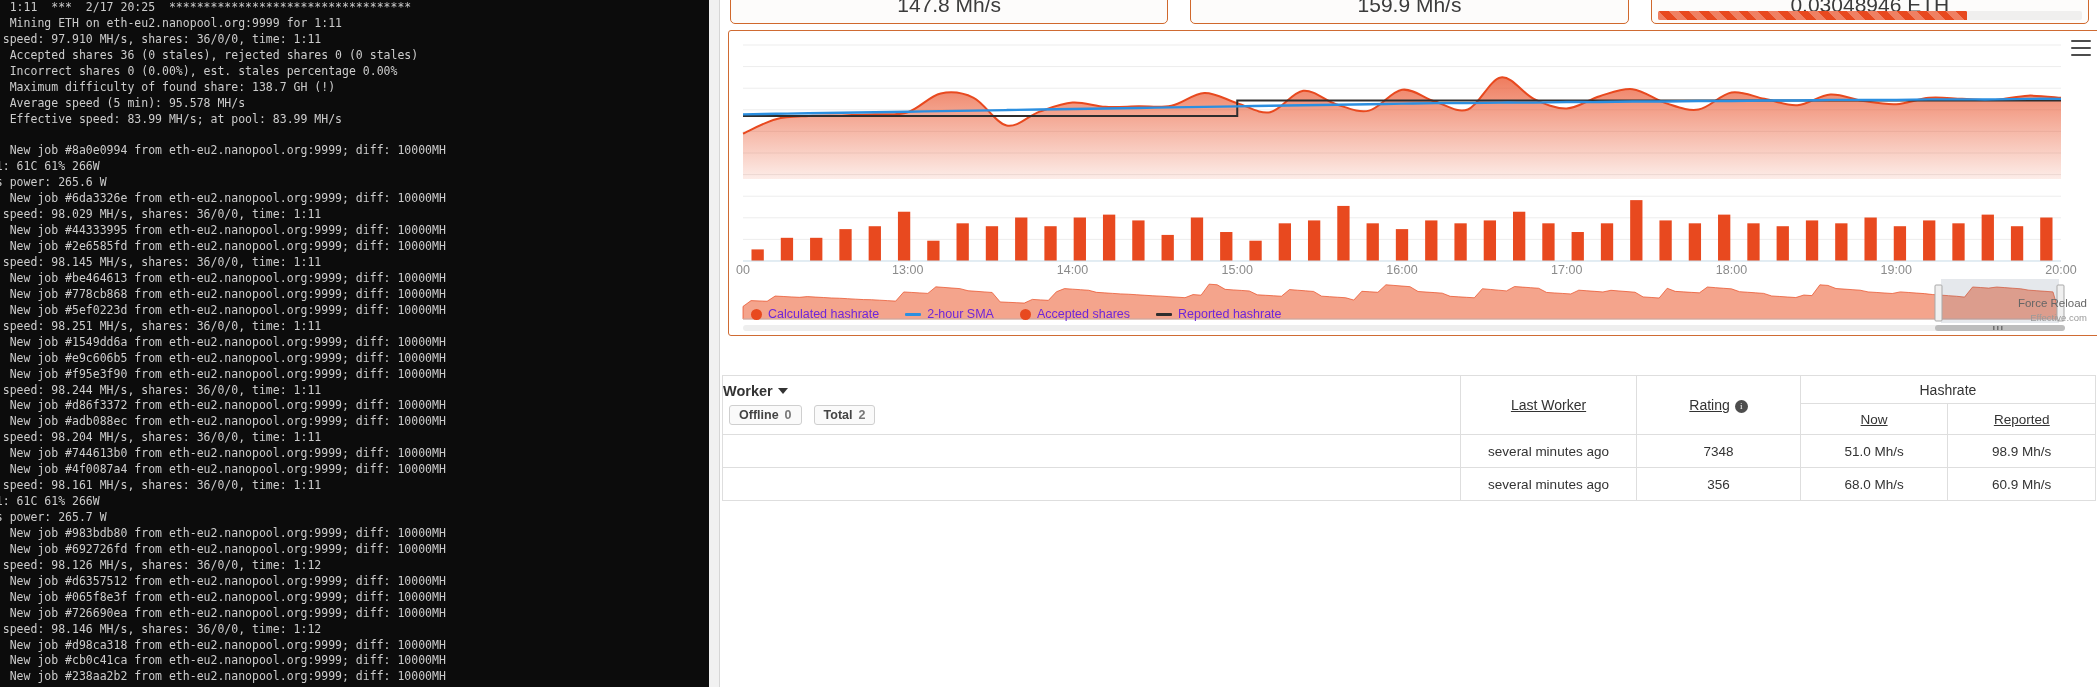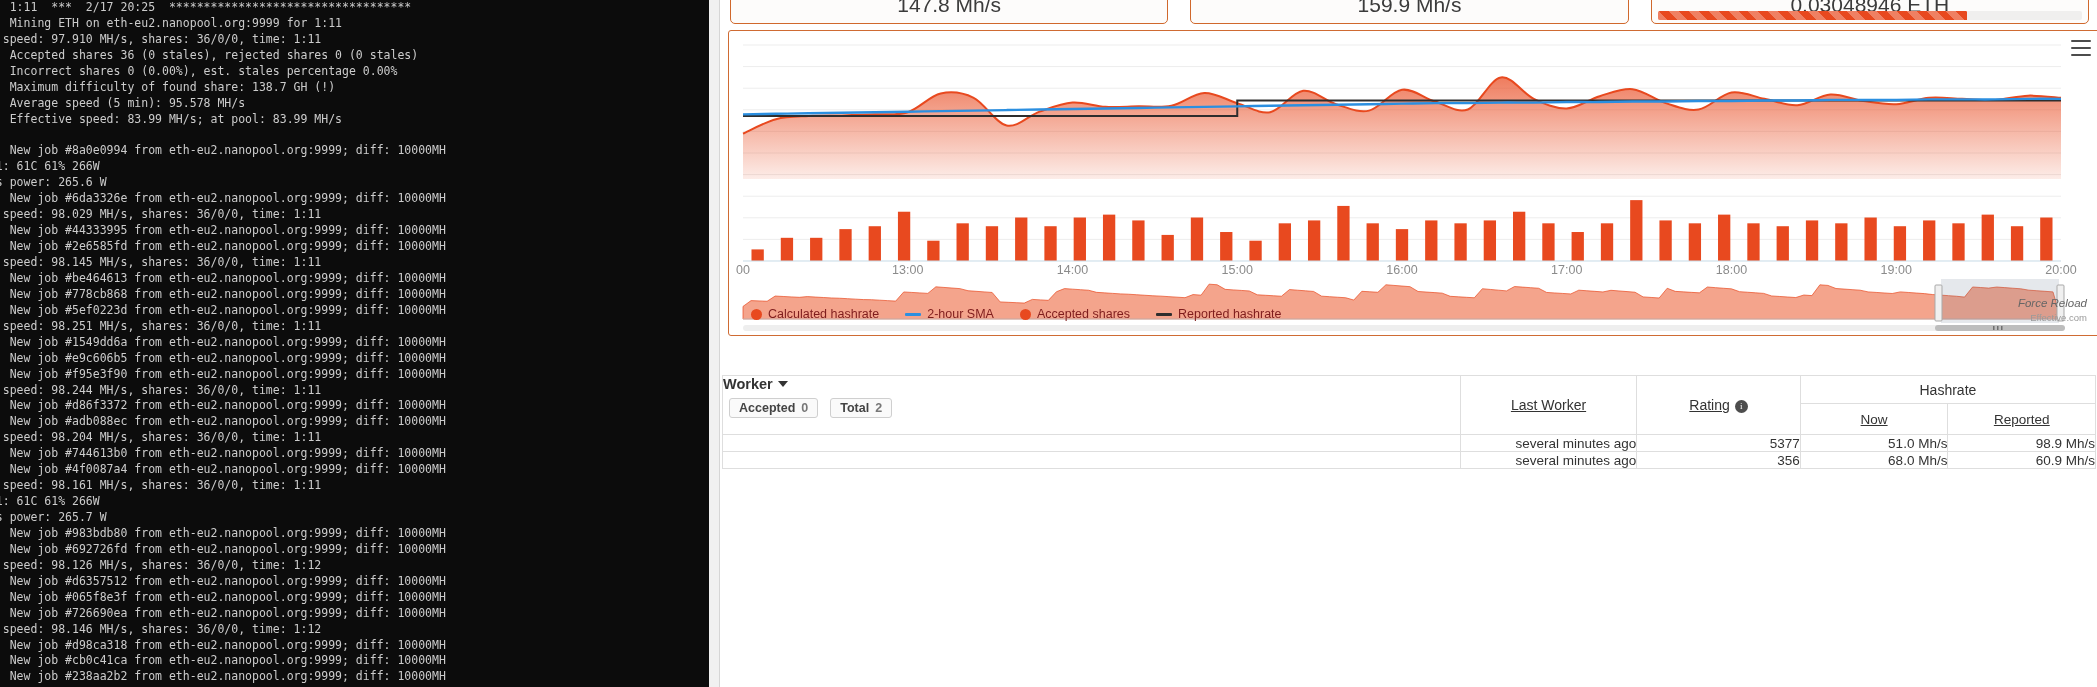--- a/index.html
+++ b/index.html
@@ -112,29 +112,29 @@
     cursor: pointer;
   }
   .hamburger i { display: block; height: 2px; background: #4c4c4c; border-radius: 1px; }
 
   .chart-svg { position: absolute; left: 0; top: 0; }
 
   .legend {
     position: absolute;
     left: 22px; bottom: 14px;
     display: flex; align-items: center; gap: 26px;
-    font-size: 12.5px; color: #7f1d1d;
+    font-size: 12.5px; color: #6d28d9;
   }
   .lg-item { display: flex; align-items: center; gap: 6px; white-space: nowrap; }
   .lg-dot { width: 11px; height: 11px; border-radius: 50%; display: inline-block; }
   .lg-line { width: 16px; height: 3px; display: inline-block; border-radius: 1px; }
 
   .force-reload {
     position: absolute; right: 14px; bottom: 26px;
-    font-size: 11.5px; color: #666; cursor: pointer; font-style: italic;
+    font-size: 11.5px; color: #666; cursor: pointer;
   }
   .highcharts-credit {
     position: absolute; right: 14px; bottom: 12px;
     font-size: 9.5px; color: #9a9a9a;
   }
 
   
   .table-zone {
     position: absolute;
     left: 13px; top: 375px;
@@ -176,21 +176,21 @@
   .col-now    { width: 92px; text-align: center; }
   .col-rep    { width: 92px; text-decoration: underline; }
 
   .worker-head-cell {
     padding: 6px 0 6px 8px;
     height: 28px;
     vertical-align: middle;
   }
   .worker-title {
     font-size: 14.5px; color: #333; cursor: pointer;
-    display: inline-flex; align-items: center; gap: 5px;
+    display: inline-flex; align-items: center; gap: 5px; margin-top: 7px;
   }
   .caret-down {
     width: 0; height: 0;
     border-left: 5px solid transparent;
     border-right: 5px solid transparent;
     border-top: 6px solid #333;
     display: inline-block;
   }
   .pill-row {
     display: flex; align-items: center; gap: 12px;
@@ -201,21 +201,21 @@
     display: inline-flex; align-items: center; gap: 6px;
     border: 1px solid #cfcfcf;
     border-radius: 3px;
     padding: 2px 9px;
     font-size: 12.5px;
     color: #444;
     background: #fafafa;
     cursor: pointer;
   }
   .pill .cnt { color: #777; }
-  .cell-center { text-align: right; height: 17px; vertical-align: middle; }
+  .cell-center { text-align: center; height: 33px; vertical-align: middle; }
   .info-badge {
     display: inline-flex;
     width: 13px; height: 13px;
     border-radius: 50%;
     background: #4d4d4d;
     color: #fff;
     font-size: 9px;
     align-items: center; justify-content: center;
     margin-left: 5px;
     font-family: "Liberation Serif", serif;
@@ -369,21 +369,21 @@
     <table class="workers">
       <thead>
         <tr>
           <th class="col-worker worker-head-cell" rowspan="2" style="text-align:left; vertical-align:top;">
             <span class="worker-title">
               <span>Worker</span>
               <span class="caret-down"></span>
             </span>
             <div class="pill-row">
               <span class="pill">
-                <span>Accepted</span>
+                <span>Offline</span>
                 <span class="cnt">0</span>
               </span>
               <span class="pill">
                 <span>Total</span>
                 <span class="cnt">2</span>
               </span>
             </div>
           </th>
           <th class="col-last th-group" rowspan="2">
             <u class="underline-label">Last Worker</u>
@@ -401,21 +401,21 @@
           </th>
           <th class="col-rep th-sub">
             <u class="underline-label">Reported</u>
           </th>
         </tr>
       </thead>
       <tbody>
         <tr>
           <td class="col-worker"></td>
           <td class="cell-center">several minutes ago</td>
-          <td class="cell-center">5377</td>
+          <td class="cell-center">7348</td>
           <td class="cell-center">51.0 Mh/s</td>
           <td class="cell-center">98.9 Mh/s</td>
         </tr>
         <tr>
           <td class="col-worker"></td>
           <td class="cell-center">several minutes ago</td>
           <td class="cell-center">356</td>
           <td class="cell-center">68.0 Mh/s</td>
           <td class="cell-center">60.9 Mh/s</td>
         </tr>

